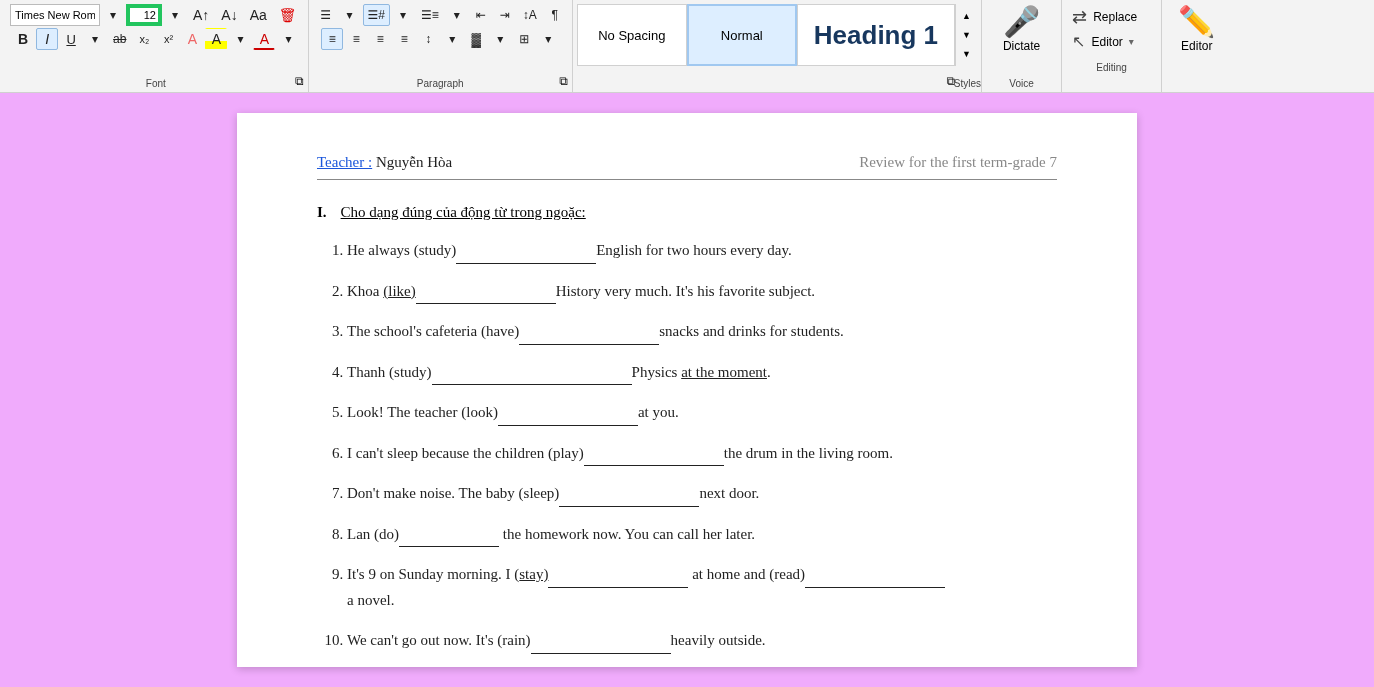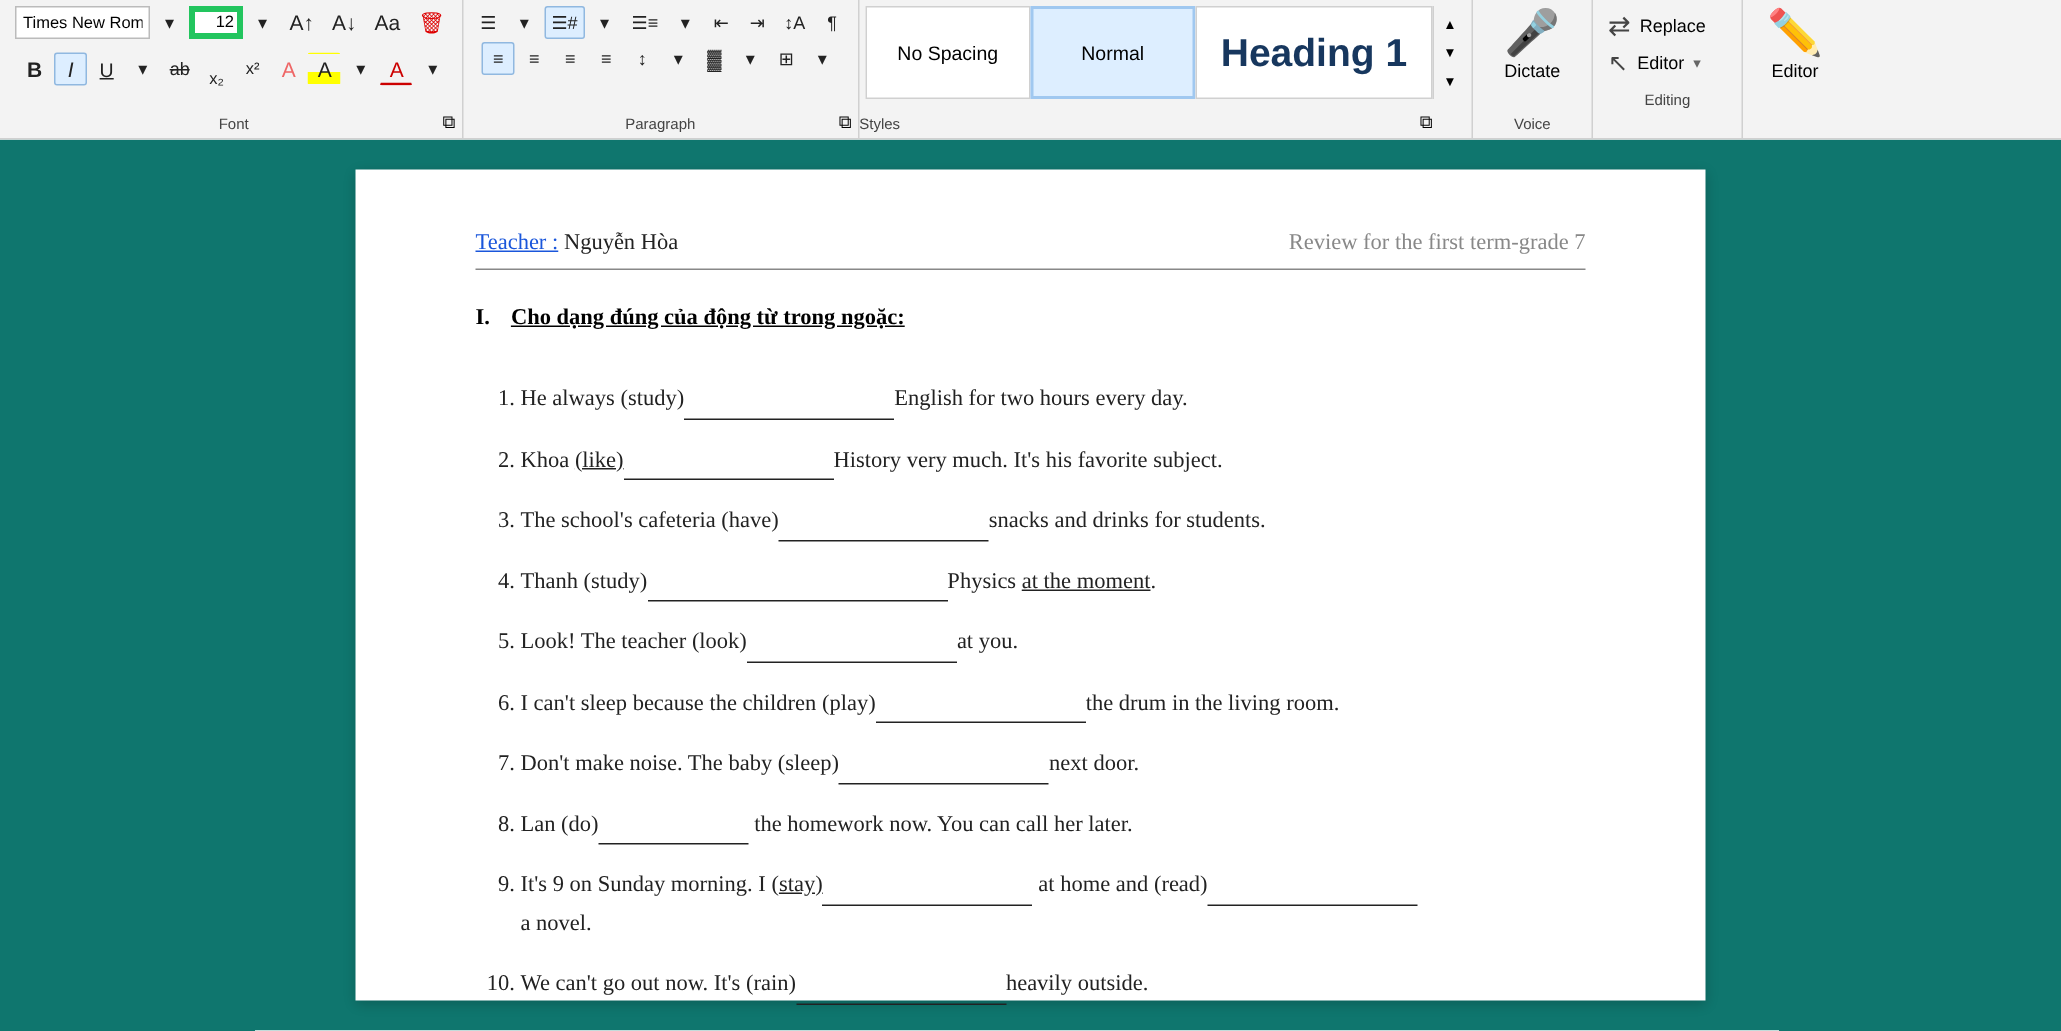--- a/index.html
+++ b/index.html
@@ -94,21 +94,21 @@
       cursor: pointer;
       min-width: 100px;
     }
 
     .style-btn.normal { background: #ddeeff; border-color: #90b8e0; }
     .style-btn.nospacing { background: transparent; }
     .style-btn.heading1 { background: transparent; }
 
     
     .doc-area {
-      background: #0f766e;
+      background: #f0abfc;
       height: calc(100vh - 93px);
       display: flex;
       justify-content: center;
       overflow-y: auto;
       padding: 20px 0;
     }
 
     .doc-page {
       background: white;
       width: 900px;
@@ -137,23 +137,23 @@
       font-size: 15px;
     }
 
     .doc-title {
       color: #888;
       font-size: 15px;
     }
 
     .section-heading {
       font-size: 15px;
-      font-weight: bold;
+      font-weight: normal;
       text-decoration: underline;
-      margin-bottom: 16px;
+      margin-bottom: 0;
     }
 
     .roman {
       font-size: 15px;
       font-weight: bold;
       margin-right: 14px;
     }
 
     ol {
       padding-left: 30px;
@@ -196,21 +196,21 @@
       <span class="tb-btn" style="font-size:14px;">A↓</span>
       <span class="tb-btn" style="font-size:14px;">Aa</span>
       <span class="tb-btn" style="font-size:14px; color:#d00;">🗑</span>
     </div>
     <div class="toolbar-row">
       <span class="tb-btn" style="font-weight:bold; font-size:14px;">B</span>
       <span class="tb-btn active" style="font-style:italic; font-size:14px;">I</span>
       <span class="tb-btn" style="text-decoration:underline; font-size:13px;">U</span>
       <span class="tb-btn">▾</span>
       <span class="tb-btn" style="text-decoration:line-through;">ab</span>
-      <span class="tb-btn" style="font-size:11px;margin-top:14px;">x₂</span>
+      <span class="tb-btn" style="font-size:11px;">x₂</span>
       <span class="tb-btn" style="font-size:11px;">x²</span>
       <span class="tb-btn" style="font-size:14px; color:#e66;">A</span>
       <span class="tb-btn" style="font-size:14px; background:linear-gradient(transparent 60%, yellow 60%);">A</span>
       <span class="tb-btn">▾</span>
       <span class="tb-btn" style="font-size:14px; color:#c00; border-bottom:2px solid #c00;">A</span>
       <span class="tb-btn">▾</span>
     </div>
     <span class="toolbar-section-label">Font</span>
     <span style="position:absolute;bottom:3px;right:4px;font-size:12px;cursor:pointer;">⧉</span>
   </div>
@@ -258,21 +258,21 @@
       <div class="style-btn heading1" style="min-width:130px; border:1px solid #d0d0d0; background:white;">
         <span style="font-size:26px; font-weight:bold; color:#17375e; font-family:Segoe UI,Arial,sans-serif;">Heading 1</span>
       </div>
 
       <div style="width:22px; display:flex; flex-direction:column; justify-content:space-around; align-items:center; border-left:1px solid #d0d0d0; cursor:pointer; padding:2px;">
         <span style="font-size:9px;">▲</span>
         <span style="font-size:9px;">▼</span>
         <span style="font-size:9px;">▼</span>
       </div>
     </div>
-    <div style="font-size:10px; color:#444; font-family:Segoe UI,Arial,sans-serif; text-align:left; margin-top:2px; position:absolute; bottom:3px; left:0; right:0;">Styles</div>
+    <div style="font-size:10px; color:#444; font-family:Segoe UI,Arial,sans-serif; text-align:right; margin-top:2px; position:absolute; bottom:3px; left:0; right:0;">Styles</div>
     <span style="position:absolute;bottom:3px;right:26px;font-size:12px;cursor:pointer;">⧉</span>
   </div>
 
   <div style="display:flex; flex-direction:column; align-items:center; padding:4px 14px 18px; border-right:1px solid #d0d0d0; position:relative; min-width:80px;">
     <span style="font-size:30px; color:#1a56db;">🎤</span>
     <span style="font-size:12px; font-family:Segoe UI,Arial,sans-serif;">Dictate</span>
     <span style="position:absolute;bottom:3px;left:0;right:0;font-size:10px;color:#444;font-family:Segoe UI,Arial,sans-serif;text-align:center;">Voice</span>
   </div>
 
   <div style="display:flex; flex-direction:column; padding:6px 10px 18px; border-right:1px solid #d0d0d0; position:relative; min-width:100px;">

